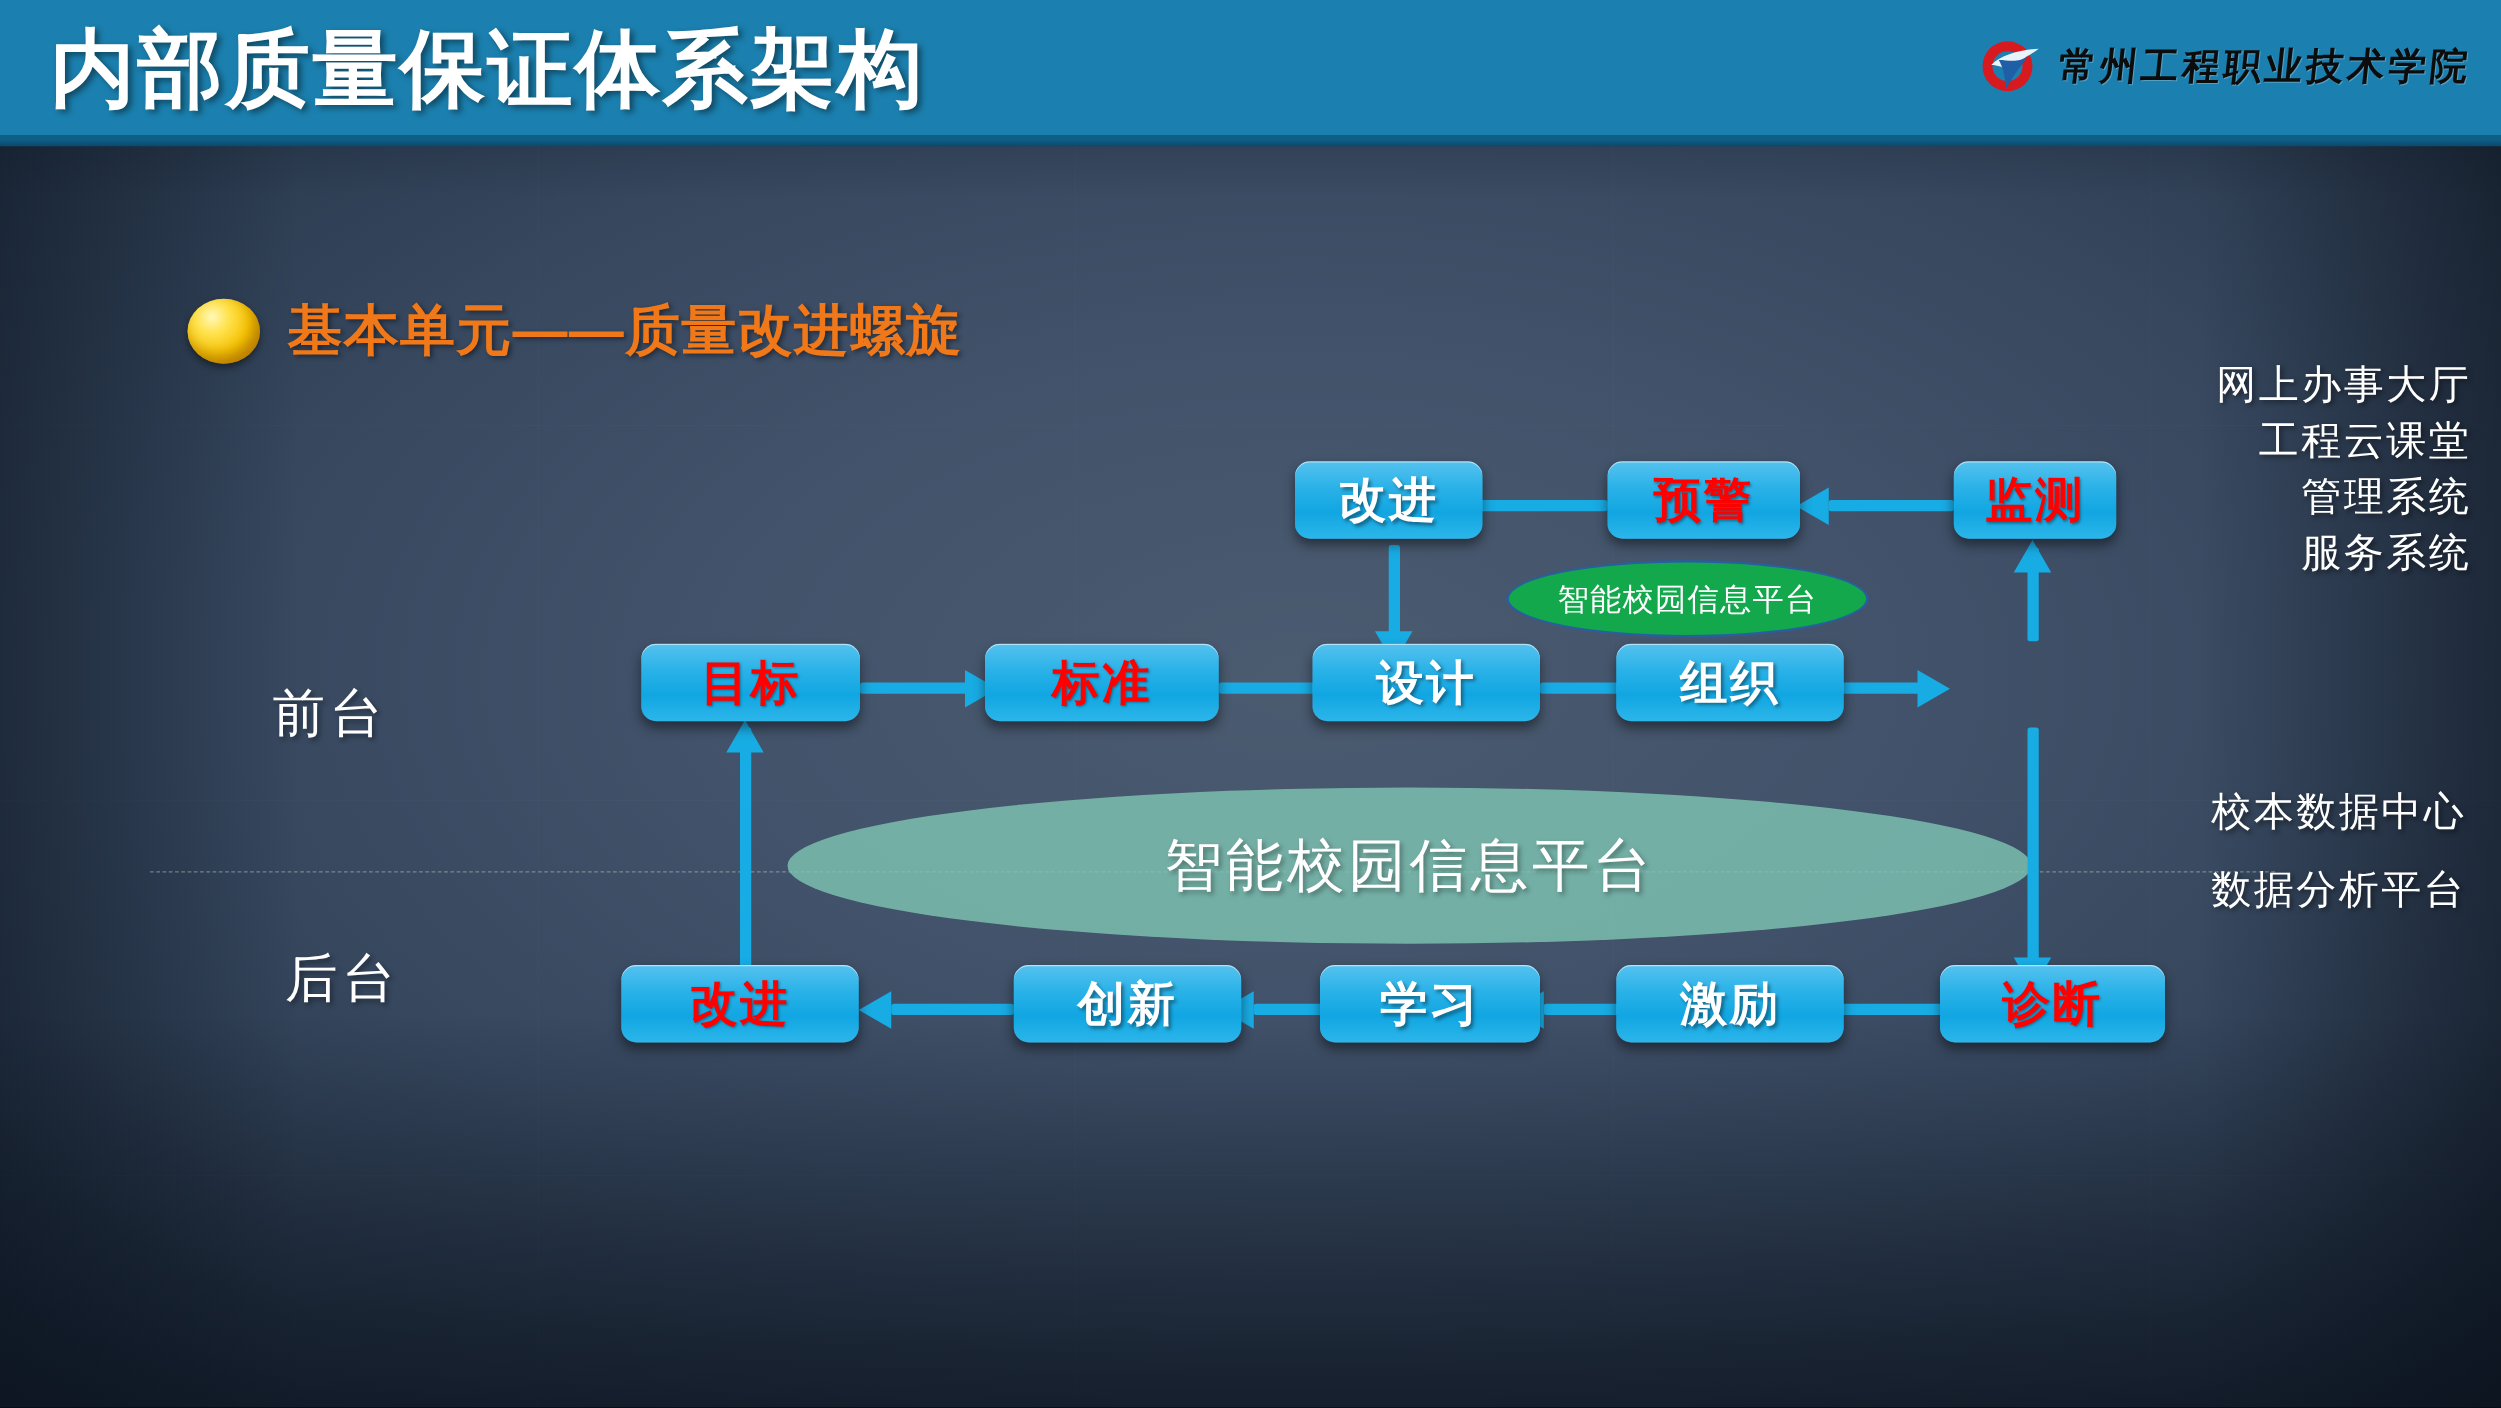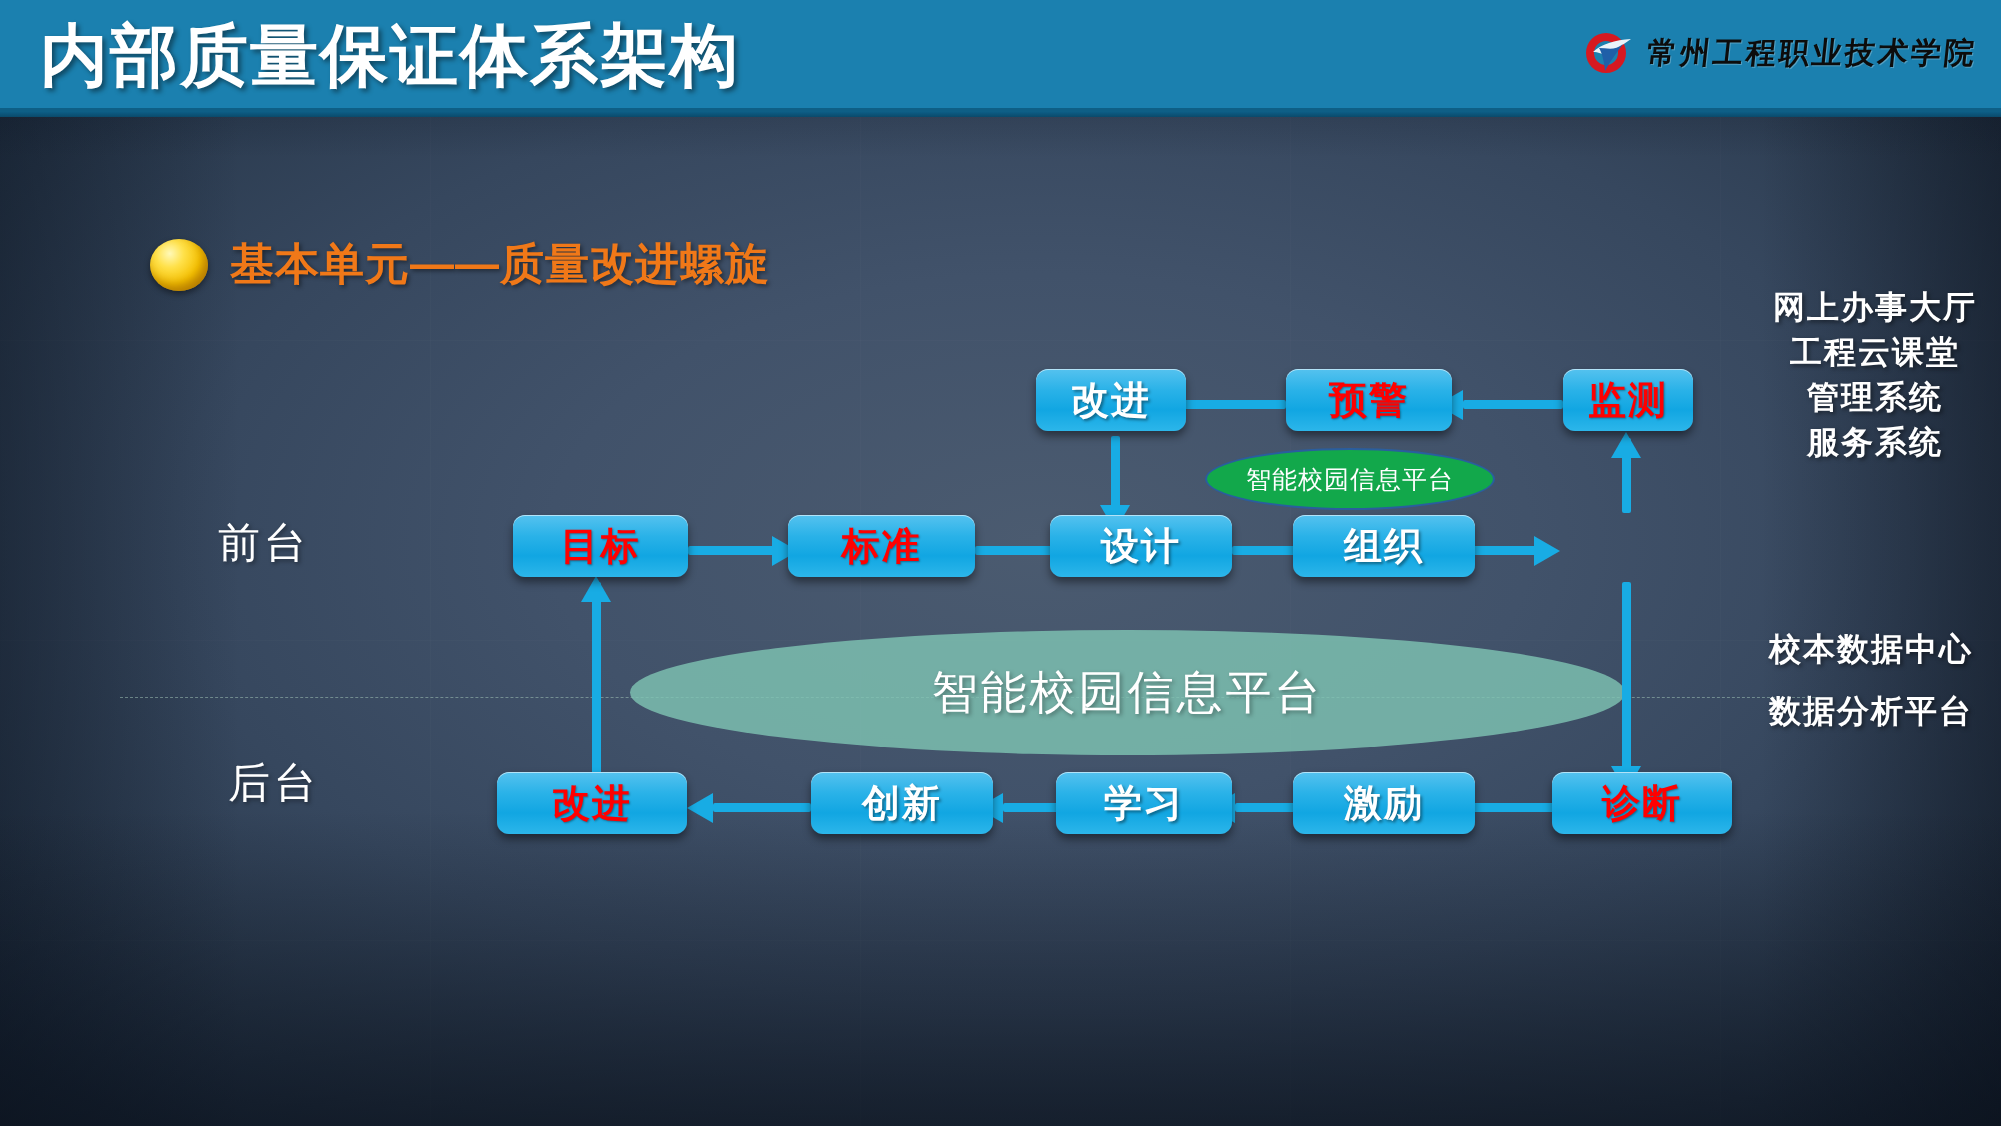--- a/index.html
+++ b/index.html
@@ -121,28 +121,29 @@
     display:flex; align-items:center; justify-content:center;
     color:#ffffff; font-size:25px; letter-spacing:1px;
     z-index:7;
   }
 
   
   .stage-label{
     position:absolute; color:#ffffff; font-size:42px; letter-spacing:4px;
     text-shadow:2px 2px 4px rgba(0,0,0,.4); white-space:nowrap;
   }
-  #label-front{ left:218px; top:515px; }
+  #label-front{ left:218px; top:543px; }
   #label-back { left:228px; top:755px; }
 
   .side-list{ position:absolute; text-align:center; z-index:6; }
   .side-list div{
-    color:#ffffff; font-size:32px; font-weight:bold; letter-spacing:2px;
+    color:#ffffff; font-size:32px; font-weight:normal; letter-spacing:2px;
     line-height:45px; white-space:nowrap;
     text-shadow:2px 2px 4px rgba(0,0,0,.5);
+    text-align:right;
   }
   #side-top{ right:24px; top:285px; }
   #side-bottom{ right:28px; top:618px; }
   #side-bottom div{ line-height:62px;margin-left:17px; }
 </style>
 </head>
 <body>
 
 <div id="slide">
 
@@ -223,21 +224,21 @@
 
   <div class="conn h" style="left:1003px; top:803px; width:72px;"></div>
   <div class="arrow left" style="left:977px; top:793px;"></div>
 
   <div class="conn h" style="left:713px; top:803px; width:98px;"></div>
   <div class="arrow left" style="left:687px; top:793px;"></div>
 
   <div class="node white" style="left:1036px; top:369px; width:150px; height:62px;">
     <span>改进</span>
   </div>
-  <div class="node red" style="left:1286px; top:369px; width:166px; height:62px;">
+  <div class="node red" style="left:1286px; top:369px; width:154px; height:62px;">
     <span>预警</span>
   </div>
   <div class="node red" style="left:1563px; top:369px; width:130px; height:62px;">
     <span>监测</span>
   </div>
 
   <div id="platform-ellipse-small">
     <span>智能校园信息平台</span>
   </div>
 

